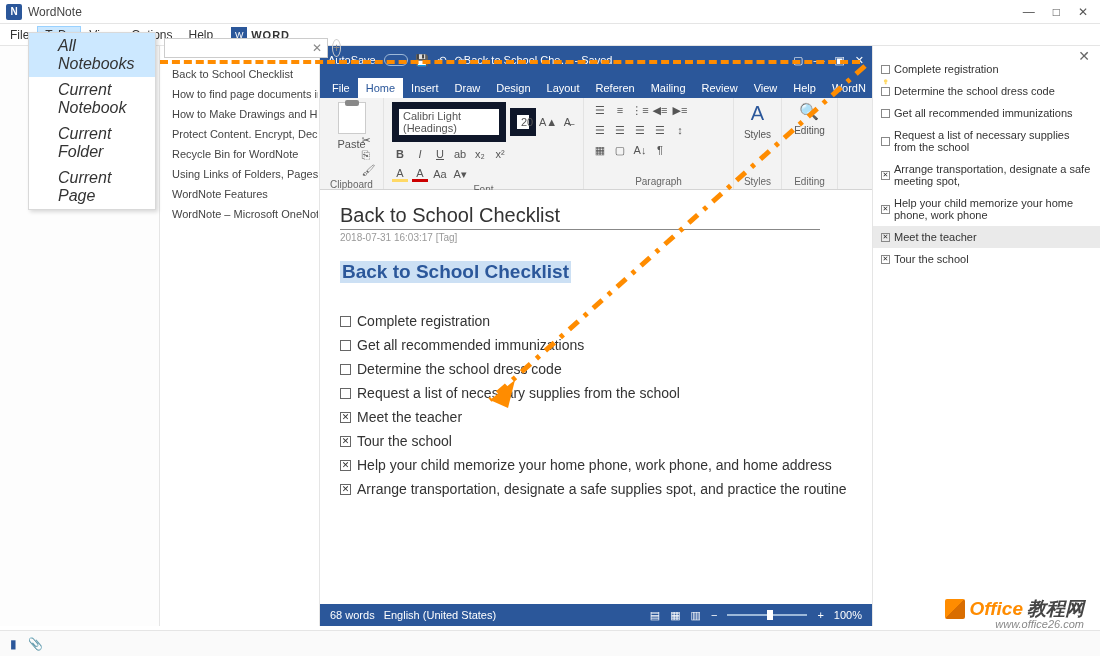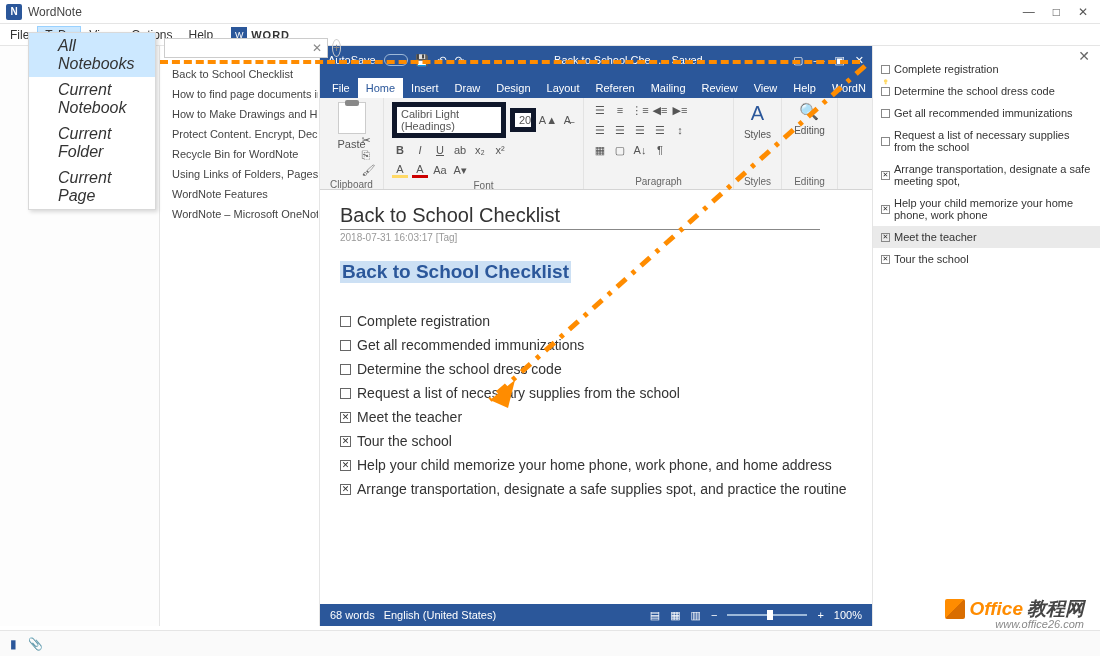--- a/index.html
+++ b/index.html
@@ -36,34 +36,34 @@
 
 
 .pagelist { width: 160px; border-right: 1px solid #e5e5e5; padding-top: 26px; }
 .search { margin: 2px 6px 6px 6px; display: flex; align-items: center; }
 .pageitem { padding: 4px 8px; font-size: 11px; color: #444; white-space: nowrap; overflow: hidden; cursor: pointer; }
 
 
 .wordwrap { flex: 1; display: flex; flex-direction: column; min-width: 0; }
 .word-titlebar { height: 28px; background: #2b579a; display: flex; align-items: center; color: #fff; font-size: 11px; padding: 0 8px; }
 .word-titlebar .qat { display: flex; align-items: center; gap: 8px; }
-.word-titlebar .center { flex: 1; text-align: center; }
+.word-titlebar .center { flex: 1; text-align: left; }
 .word-titlebar .wbtns { display: flex; gap: 10px; }
 .word-tabs { height: 24px; background: #2b579a; display: flex; align-items: flex-end; padding: 0 4px; }
 .word-tabs .tab { padding: 4px 8px; color: #fff; font-size: 11px; cursor: pointer; }
 .word-tabs .tab.home { background: #fff; color: #2b579a; }
 .word-tabs .tellme { display: flex; align-items: center; gap: 4px; justify-content: space-between; }
 .word-tabs .bulb { width: 12px; height: 12px; }
 
 .ribbon { height: 92px; background: #f3f3f3; border-bottom: 1px solid #d4d4d4; display: flex; }
 .rgroup { border-right: 1px solid #e3e3e3; padding: 4px 8px 2px 8px; display: flex; flex-direction: column; justify-content: space-between; }
 .rgroup .lbl { font-size: 10px; color: #666; text-align: center; margin-top: 2px; }
 .rgroup .content { flex: 1; display: flex; flex-direction: column; gap: 4px; font-size: 11px; color: #555; }
 .fontrow { display: flex; align-items: center; gap: 4px; }
-.fontsel { border: 5px solid #0f172a; background: #fff; padding: 1px 4px; font-size: 11px; }
+.fontsel { border: 7px solid #0f172a; background: #fff; padding: 1px 4px; font-size: 11px; }
 .iconbtn { width: 16px; height: 16px; display: inline-flex; align-items: center; justify-content: center; font-size: 11px; }
 
 .doccanvas { flex: 1; background: #fff; padding: 14px 20px; overflow: hidden; }
 .doc-title { font-size: 20px; font-family: "Calibri Light", sans-serif; color: #333; border-bottom: 1px solid #888; padding-bottom: 2px; display: inline-block; width: 480px; }
 .doc-meta { font-size: 10px; color: #999; margin-top: 2px; }
 .doc-h1 { color: #2b579a; font-size: 19px; font-weight: bold; margin-top: 18px; background: #cce0f4; display: inline-block; padding: 0 2px; }
 .doc-items { margin-top: 30px; }
 .doc-item { font-size: 14px; margin: 8px 0; display: flex; align-items: center; gap: 6px; }
 .cbox { width: 11px; height: 11px; border: 1px solid #666; display: inline-flex; align-items: center; justify-content: center; font-size: 9px; }
 

